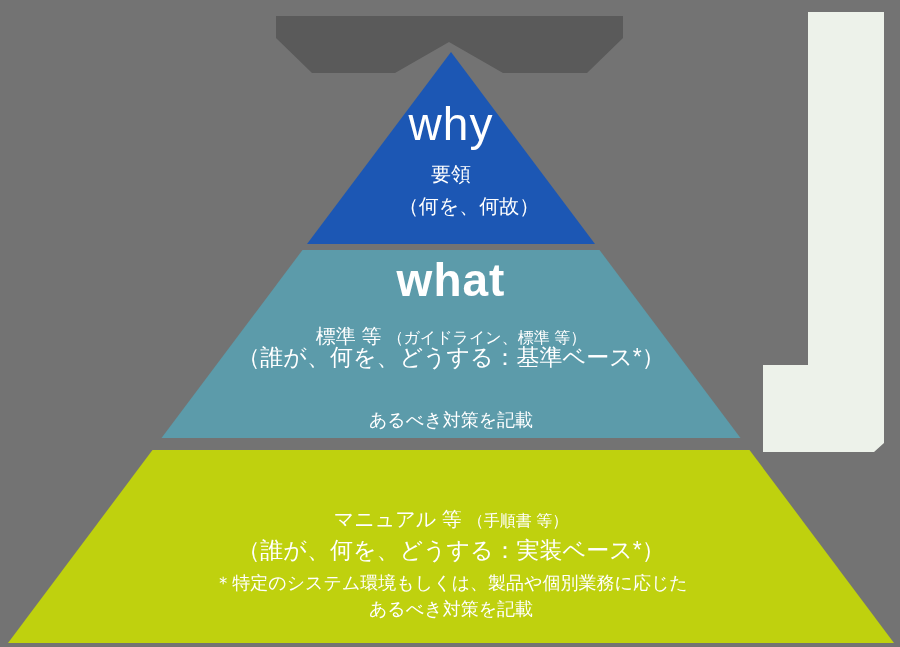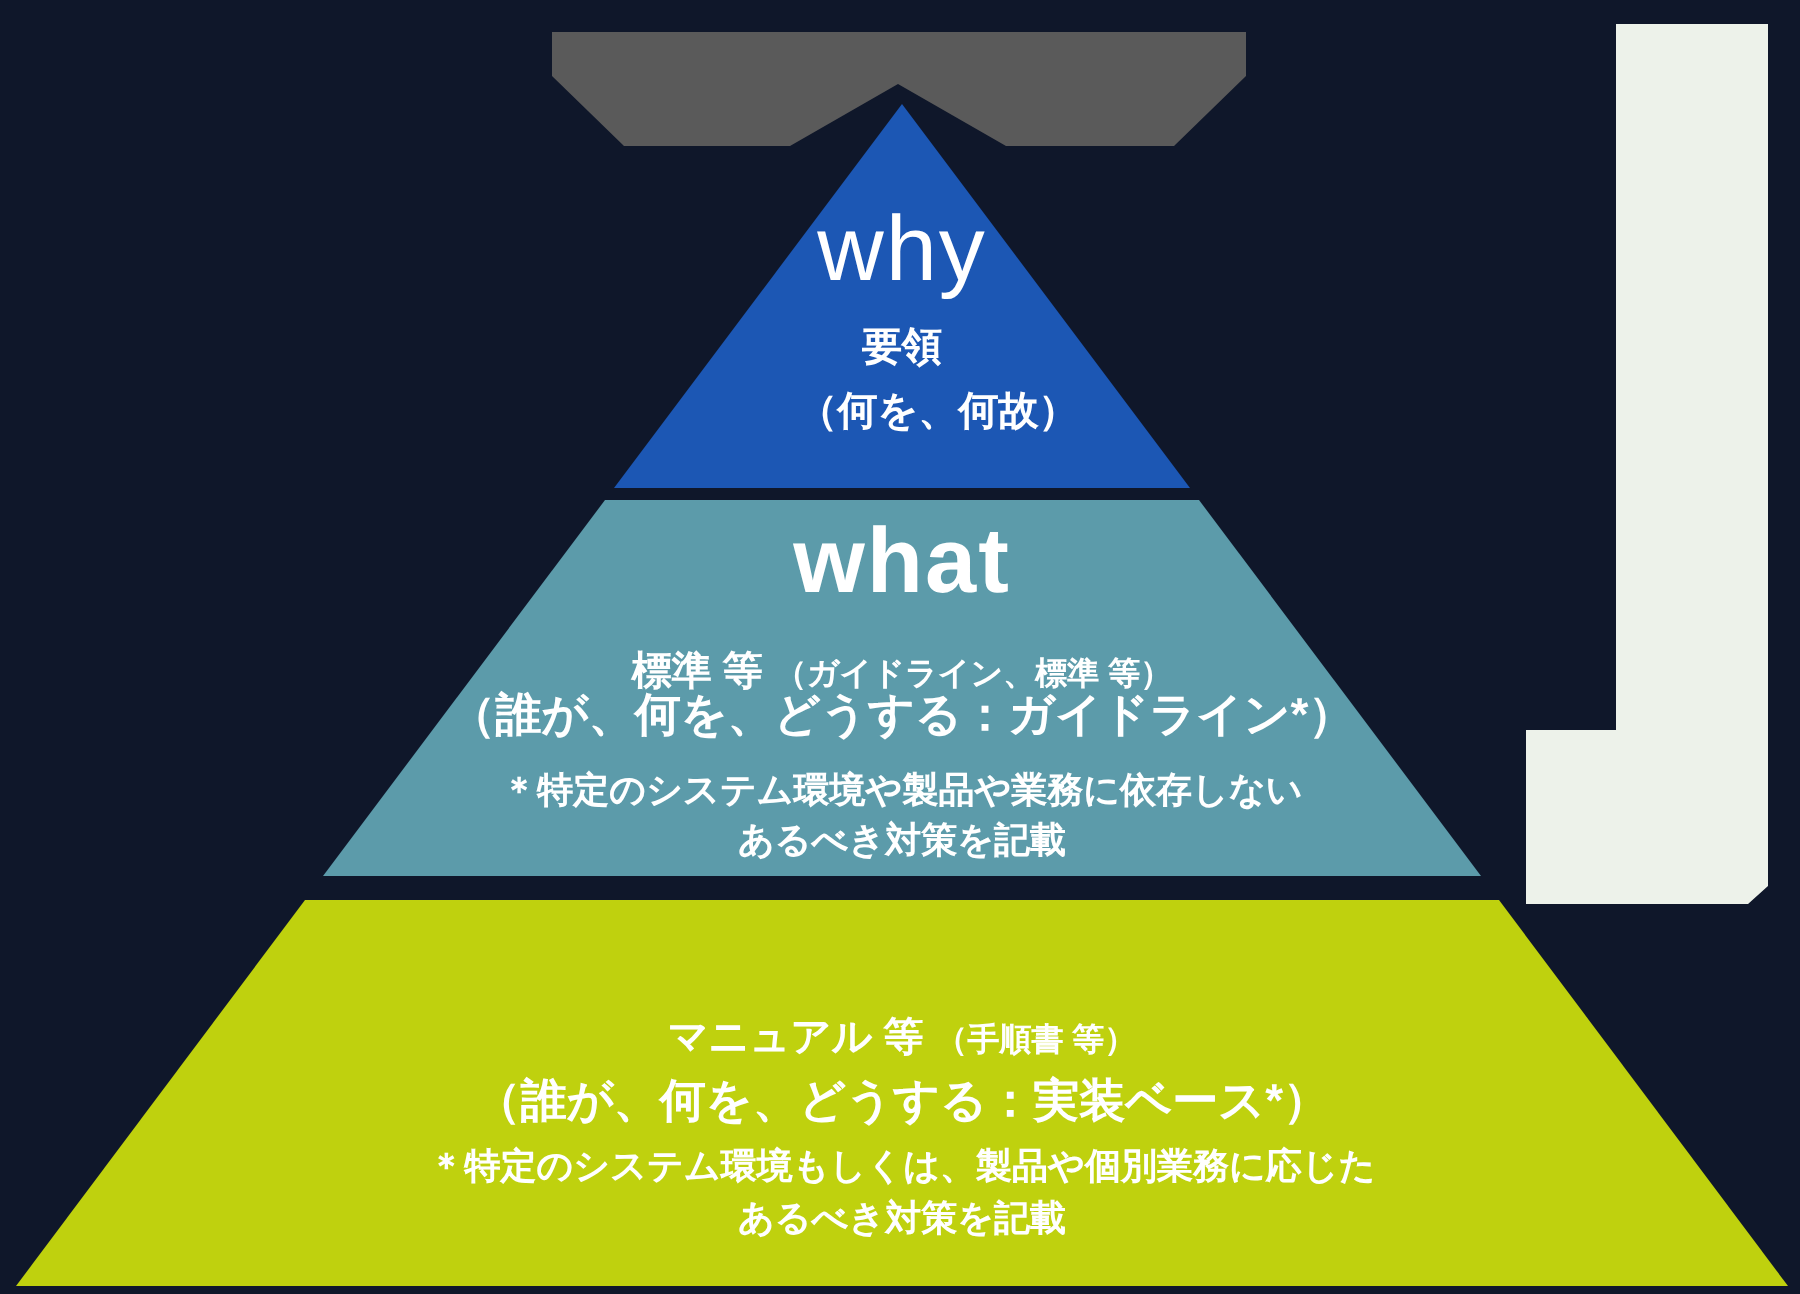--- a/index.html
+++ b/index.html
@@ -5,21 +5,21 @@
   html, body {
     margin: 0;
     padding: 0;
     background: #ffffff;
     font-family: "Liberation Sans", "DejaVu Sans", sans-serif;
   }
   #canvas {
     position: relative;
     width: 900px;
     height: 647px;
-    background: #0f172a;
+    background: #737373;
     overflow: hidden;
   }
   #shapes {
     position: absolute;
     left: 0;
     top: 0;
   }
   .txt {
     position: absolute;
     left: 451px;
@@ -28,21 +28,21 @@
     color: #ffffff;
     text-align: center;
     line-height: 1.15;
   }
   .layer-title {
     font-size: 46px;
     font-weight: 400;
     letter-spacing: 1px;
   }
   .jp-bold {
-    font-weight: 700;
+    font-weight: 400;
   }
   .sub-20 { font-size: 20px; }
   .sub-23 { font-size: 23px; }
   .sub-18 { font-size: 18px; }
   .paren-small { font-size: 16px; margin-left: 6px; }
 </style>
 </head>
 <body>
 
 <div id="canvas">
@@ -61,22 +61,21 @@
   </svg>
 
   <div class="txt layer-title" style="top:98px;">why</div>
   <div class="txt jp-bold sub-20" style="top:163px;">要領</div>
   <div class="txt jp-bold sub-20" style="top:195px;margin-left:18px;">（何を、何故）</div>
 
   <div class="txt layer-title" style="top:254px;font-weight:bold;">what</div>
   <div class="txt jp-bold sub-20" style="top:325px;">
     <span>標準 等</span><span class="paren-small">（ガイドライン、標準 等）</span>
   </div>
-  <div class="txt jp-bold sub-23" style="top:344px;">（誰が、何を、どうする：ガイドライン*）</div>
-  <div class="txt jp-bold sub-18" style="top:385px;">＊特定のシステム環境や製品や業務に依存しない</div>
+  <div class="txt jp-bold sub-23" style="top:344px;">（誰が、何を、どうする：基準ベース*）</div>
   <div class="txt jp-bold sub-18" style="top:410px;">あるべき対策を記載</div>
 
   <div class="txt jp-bold sub-20" style="top:508px;">
     <span>マニュアル 等</span><span class="paren-small">（手順書 等）</span>
   </div>
   <div class="txt jp-bold sub-18" style="top:573px;">＊特定のシステム環境もしくは、製品や個別業務に応じた</div>
   <div class="txt jp-bold sub-23" style="top:537px;">（誰が、何を、どうする：実装ベース*）</div>
   <div class="txt jp-bold sub-18" style="top:599px;">あるべき対策を記載</div>
 
 </div>

